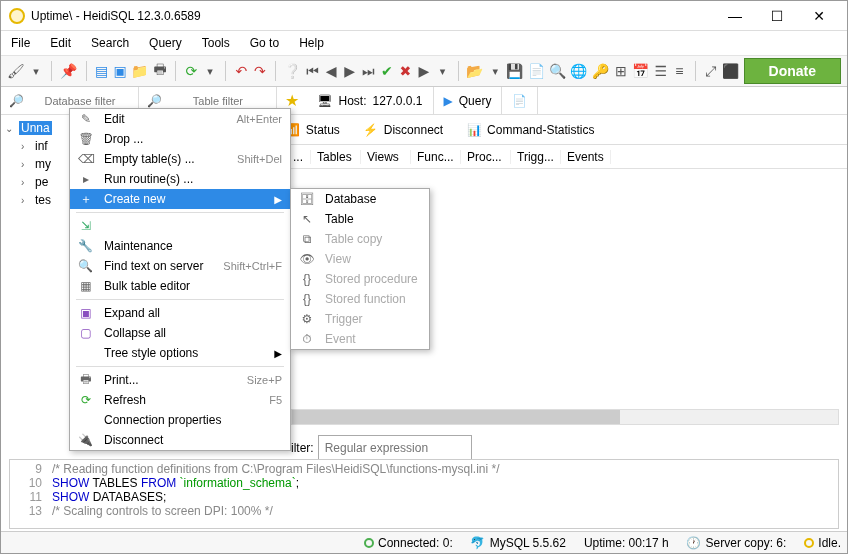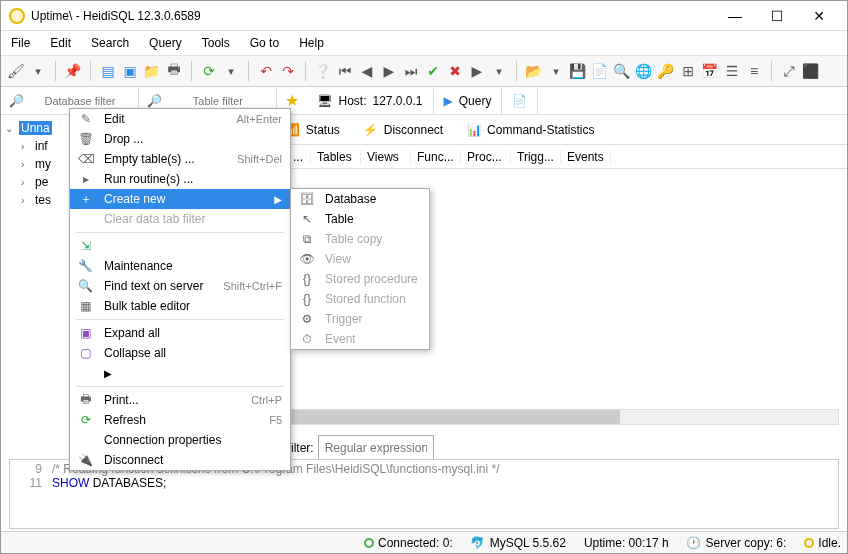--- a/index.html
+++ b/index.html
@@ -38,21 +38,21 @@
 .cm-row.hl { background:#2e8ae6; color:#fff; }
 .cm-icon { width:16px; text-align:center; font-size:12px; color:#666; }
 .cm-row.hl .cm-icon { color:#fff; }
 .cm-label { flex:1; white-space:nowrap; }
 .cm-short { color:#888; font-size:11px; }
 .cm-sep { height:1px; background:#ddd; margin:3px 6px; }
 .cm-arrow { font-size:10px; }
 .sub-menu { left:289px; top:187px; width:140px; }
 .disabled { color:#aaa; }
 .filter-area { position:absolute; left:290px; right:8px; top:435px; height:24px; display:flex; align-items:center; gap:4px; }
-.filter-area input { border:1px solid #aaa; padding:5px 6px; font-size:12px; width:116px; }
+.filter-area input { border:1px solid #aaa; padding:5px 6px; font-size:12px; width:154px; }
 .log { position:absolute; left:8px; right:8px; bottom:24px; height:70px; border:1px solid #ccc; background:#fff; padding:2px 4px; font-family:Consolas,monospace; font-size:11px; overflow:hidden; }
 .log .ln { display:flex; }
 .log .num { width:28px; color:#999; text-align:right; margin-right:10px; }
 .log .kw { color:#0000cc; }
 .log .str { color:#009900; }
 .log .cm { color:#888; }
 .statusbar { position:absolute; left:0; right:0; bottom:0; height:22px; border-top:1px solid #ccc; display:flex; align-items:center; font-size:11px; padding:0 6px; gap:18px; background:#f7f7f7; }
 .status-seg { display:flex; align-items:center; gap:4px; }
 .green-dot { width:10px; height:10px; border:2px solid #4caf50; border-radius:50%; }
 .blue-icon { color:#2e8ae6; }
@@ -118,20 +118,21 @@
   <span class="tb-icon">🔍</span>
   <span class="tb-icon">🌐</span>
   <span class="tb-icon" style="color:#e6b800">🔑</span>
   <span class="tb-icon">⊞</span>
   <span class="tb-icon">📅</span>
   <span class="tb-icon">☰</span>
   <span class="tb-icon">≡</span>
   <div class="sep"></div>
   <span class="tb-icon">⤢</span>
   <span class="tb-icon">⬛</span>
+  <div class="donate">Donate</div>
 </div>
 
 <div class="filterbar">
   <div class="filter-box">
     <span>🔎</span>
     <input placeholder="Database filter" style="">
   </div>
   <div class="filter-box">
     <span>🔎</span>
     <input placeholder="Table filter" style="">
@@ -248,24 +249,20 @@
     </div>
   <div class="cm-row">
       <span class="cm-icon">▸</span>
       <span class="cm-label">Run routine(s) ...</span>
     </div>
   <div class="cm-row hl">
       <span class="cm-icon">＋</span>
       <span class="cm-label">Create new</span>
       <span class="cm-arrow">▶</span>
     </div>
-  <div class="cm-row disabled">
-      <span class="cm-icon"></span>
-      <span class="cm-label">Clear data tab filter</span>
-    </div>
   <div class="cm-sep"></div>
   <div class="cm-row">
       <span class="cm-icon" style="color:#3a6">⇲</span>
     </div>
   <div class="cm-row">
       <span class="cm-icon">🔧</span>
       <span class="cm-label">Maintenance</span>
     </div>
   <div class="cm-row">
       <span class="cm-icon" style="color:#2e8ae6">🔍</span>
@@ -280,27 +277,28 @@
   <div class="cm-row">
       <span class="cm-icon" style="color:#8a4fbf">▣</span>
       <span class="cm-label">Expand all</span>
     </div>
   <div class="cm-row">
       <span class="cm-icon" style="color:#8a4fbf">▢</span>
       <span class="cm-label">Collapse all</span>
     </div>
   <div class="cm-row">
       <span class="cm-icon"></span>
+      <span class="cm-label">Tree style options</span>
       <span class="cm-arrow">▶</span>
     </div>
   <div class="cm-sep"></div>
   <div class="cm-row">
       <span class="cm-icon">🖶</span>
       <span class="cm-label">Print...</span>
-      <span class="cm-short">Ctrl+P</span>
+      <span class="cm-short">Size+P</span>
     </div>
   <div class="cm-row">
       <span class="cm-icon" style="color:#3a3">⟳</span>
       <span class="cm-label">Refresh</span>
       <span class="cm-short">F5</span>
     </div>
   <div class="cm-row">
       <span class="cm-icon"></span>
       <span class="cm-label">Connection properties</span>
     </div>
@@ -344,23 +342,31 @@
       <span class="cm-label">Event</span>
     </div>
 </div>
 
 <div class="log">
   <div class="ln">
       <span class="num">9</span>
       <span><span class="cm">/* Reading function definitions from C:\Program Files\HeidiSQL\functions-mysql.ini */</span></span>
     </div>
   <div class="ln">
+      <span class="num">10</span>
+      <span><span class="kw">SHOW</span> TABLES <span class="kw">FROM</span> <span class="str">`information_schema`</span>;</span>
+    </div>
+  <div class="ln">
       <span class="num">11</span>
       <span><span class="kw">SHOW</span> DATABASES;</span>
     </div>
+  <div class="ln">
+      <span class="num">13</span>
+      <span><span class="cm">/* Scaling controls to screen DPI: 100% */</span></span>
+    </div>
 </div>
 
 <div class="statusbar">
   <div style="flex:1"></div>
   <div class="status-seg">
       <span class="green-dot"></span>
       <span>Connected: 0:</span>
     </div>
   <div class="status-seg">
       <span class="blue-icon">🐬</span>

